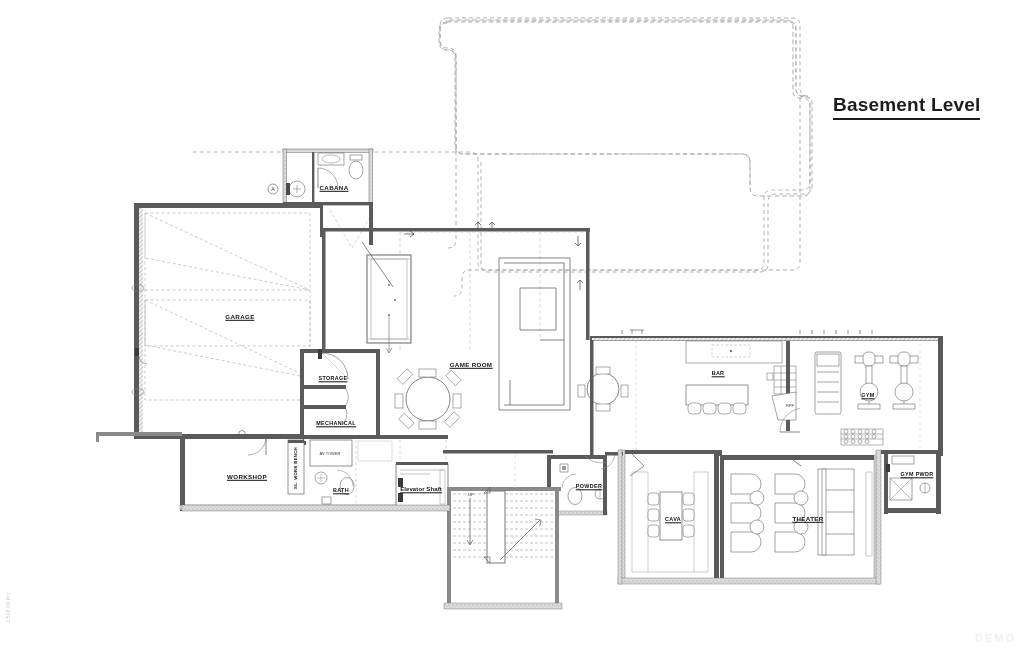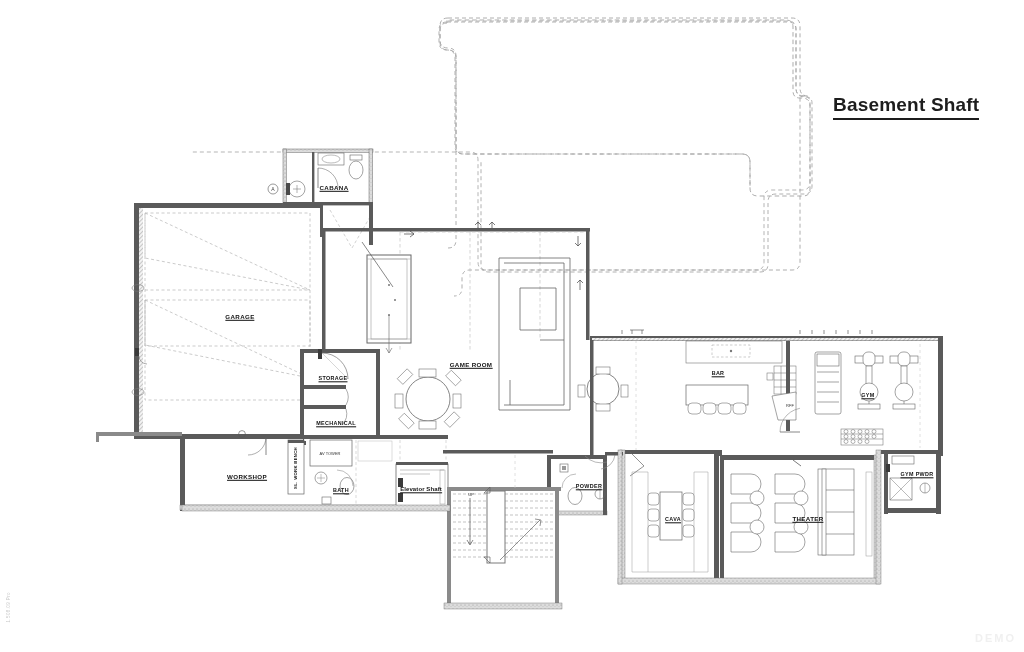--- a/index.html
+++ b/index.html
@@ -492,21 +492,21 @@
     <rect x="876" y="450" width="5" height="134" fill="url(#concrete)" stroke="#6a6a6a" stroke-width=".4"></rect>
     <rect x="444" y="603" width="118" height="6" fill="url(#concrete)" stroke="#6a6a6a" stroke-width=".4"></rect>
     <rect x="182" y="505" width="268" height="6" fill="url(#concrete)" stroke="#6a6a6a" stroke-width=".4"></rect>
   </g>
 
   <g stroke="#c8c8c8" stroke-width=".55" stroke-dasharray="3 3" fill="none">
     <path d="M515 455 v36 M636 340 v110 M920 344 v104"></path>
   </g>
 </svg>
 
-<div class="title">Basement Shaft</div>
+<div class="title">Basement Level</div>
 
 <div class="rlabel big" style="left:334px;top:188px;">CABANA</div>
 <div class="rlabel big" style="left:240px;top:317px;">GARAGE</div>
 <div class="rlabel" style="left:333px;top:379px;">STORAGE</div>
 <div class="rlabel" style="left:336px;top:424px;">MECHANICAL</div>
 <div class="rlabel big" style="left:247px;top:477px;">WORKSHOP</div>
 <div class="rlabel" style="left:341px;top:491px;">BATH</div>
 <div class="rlabel mixed" style="left:421px;top:490px;">Elevator Shaft</div>
 <div class="rlabel big" style="left:471px;top:365px;">GAME ROOM</div>
 <div class="rlabel" style="left:718px;top:374px;">BAR</div>

